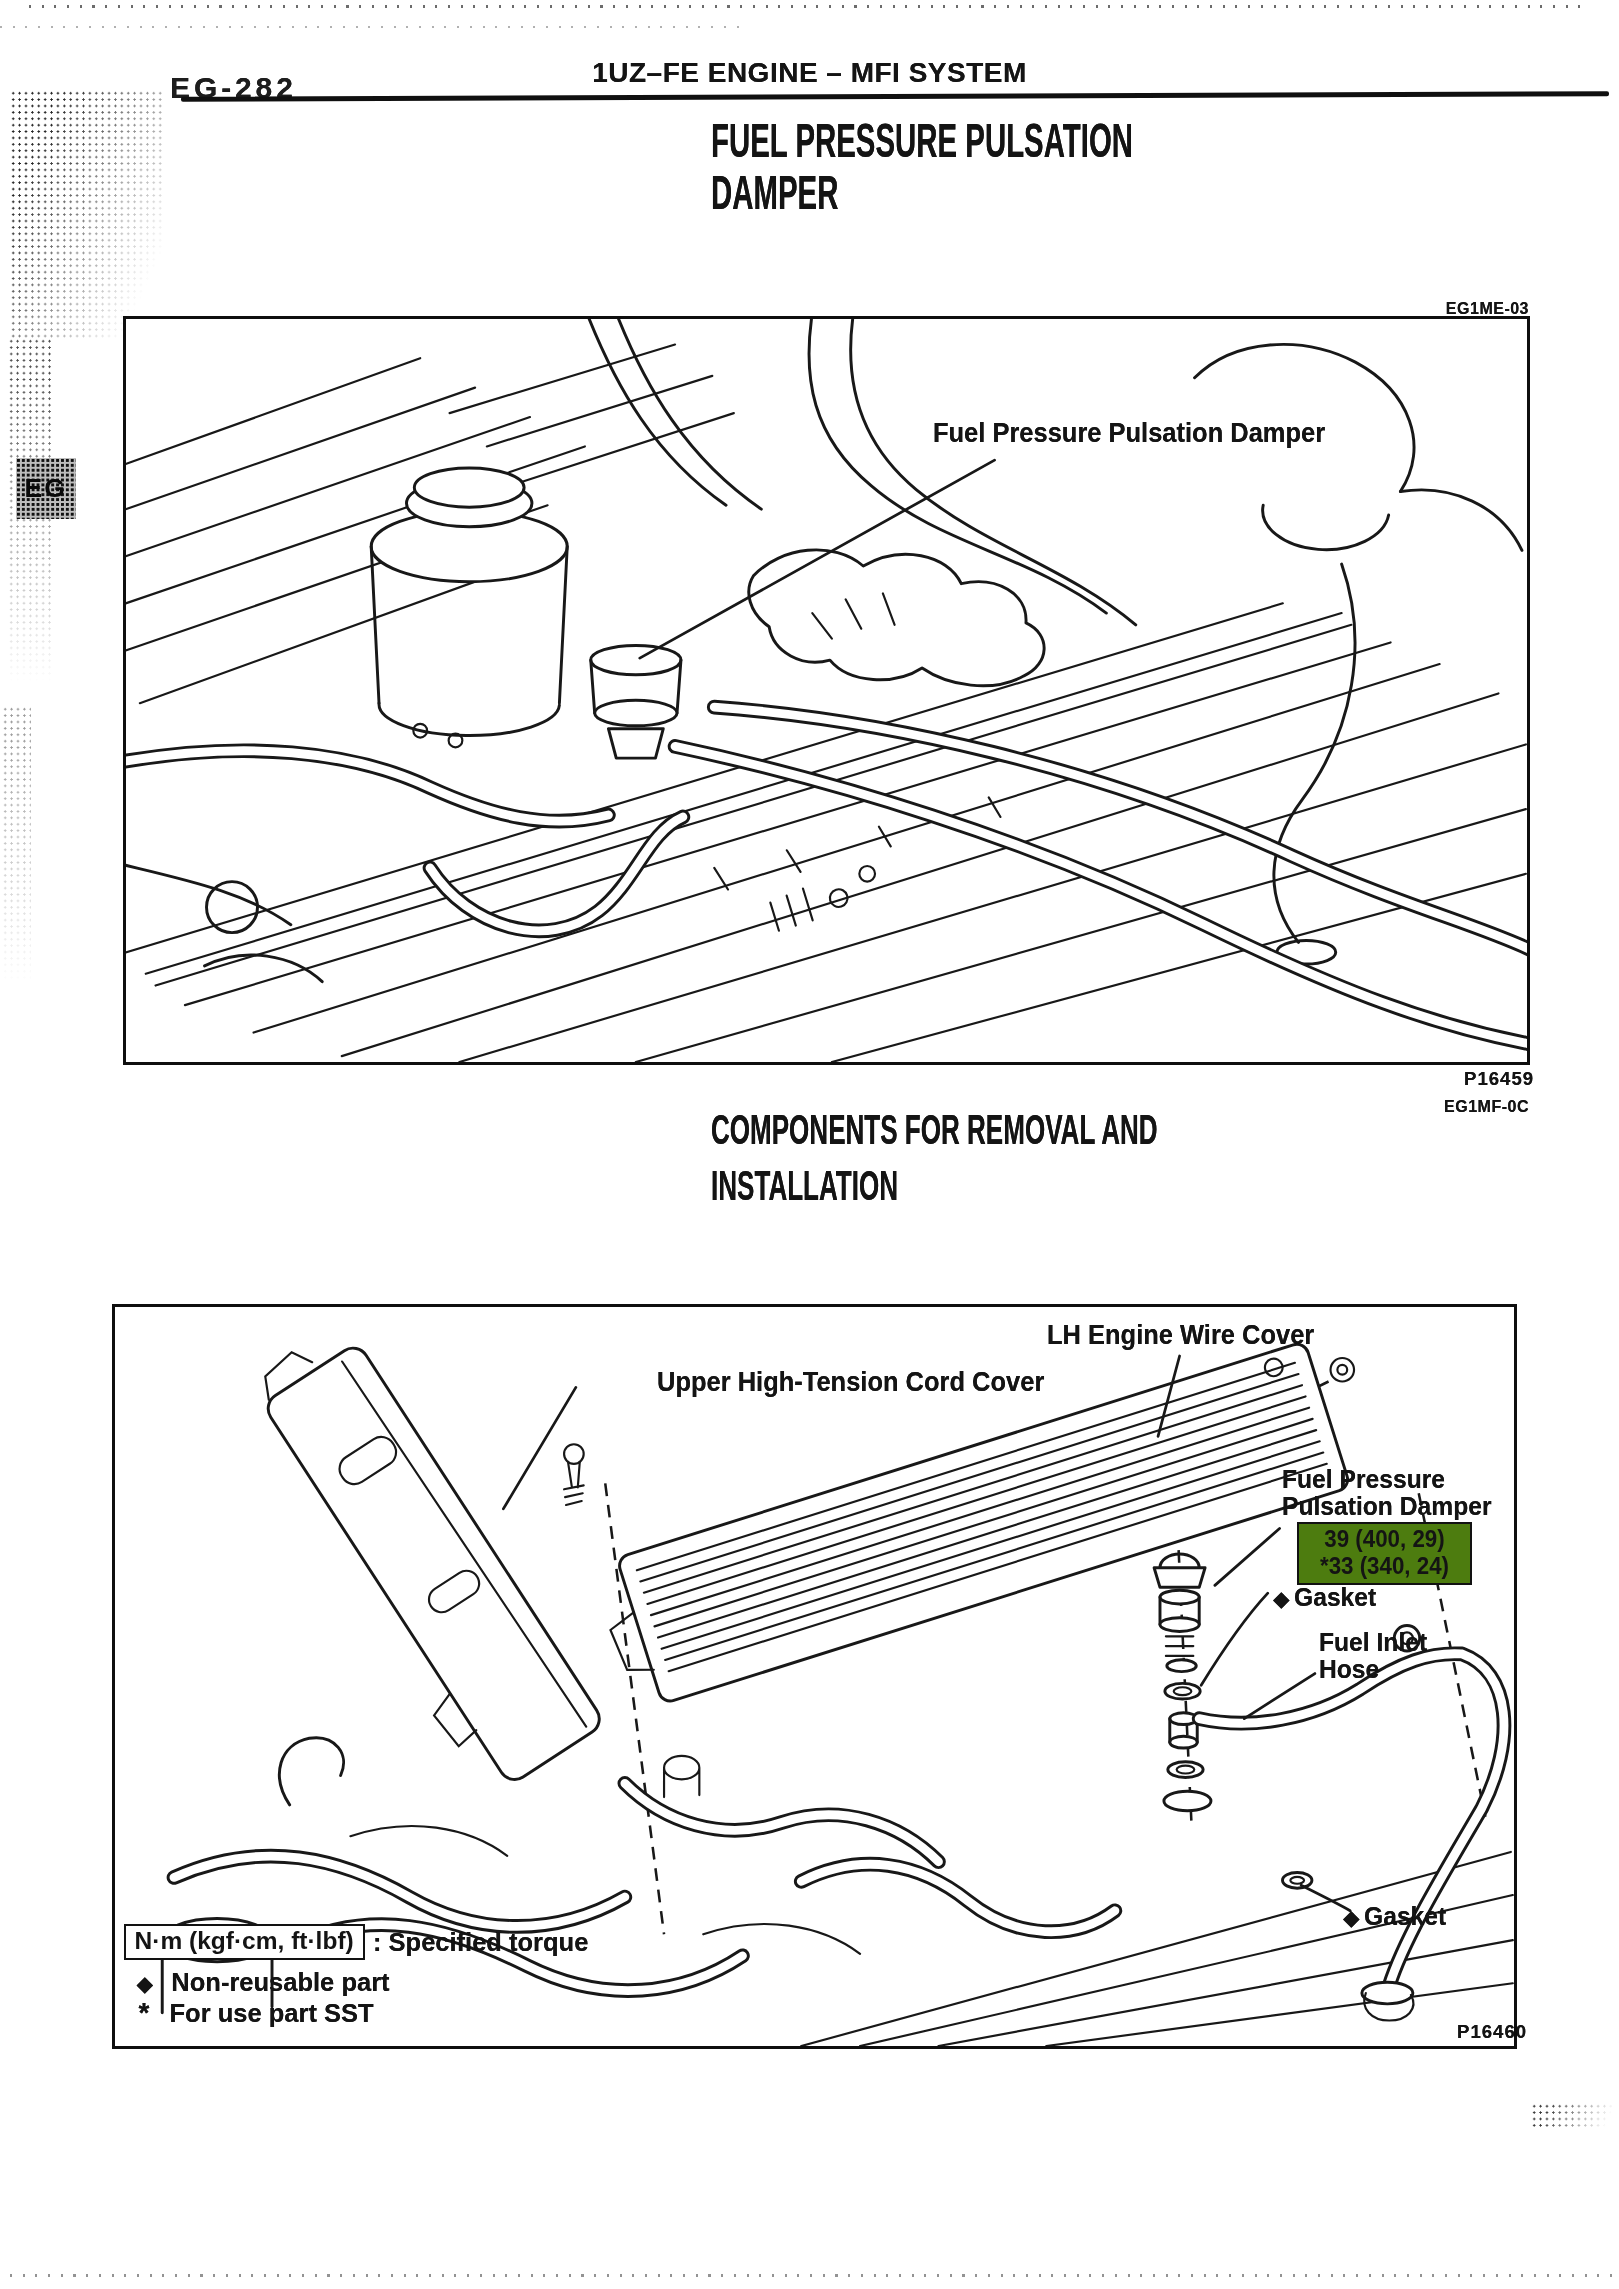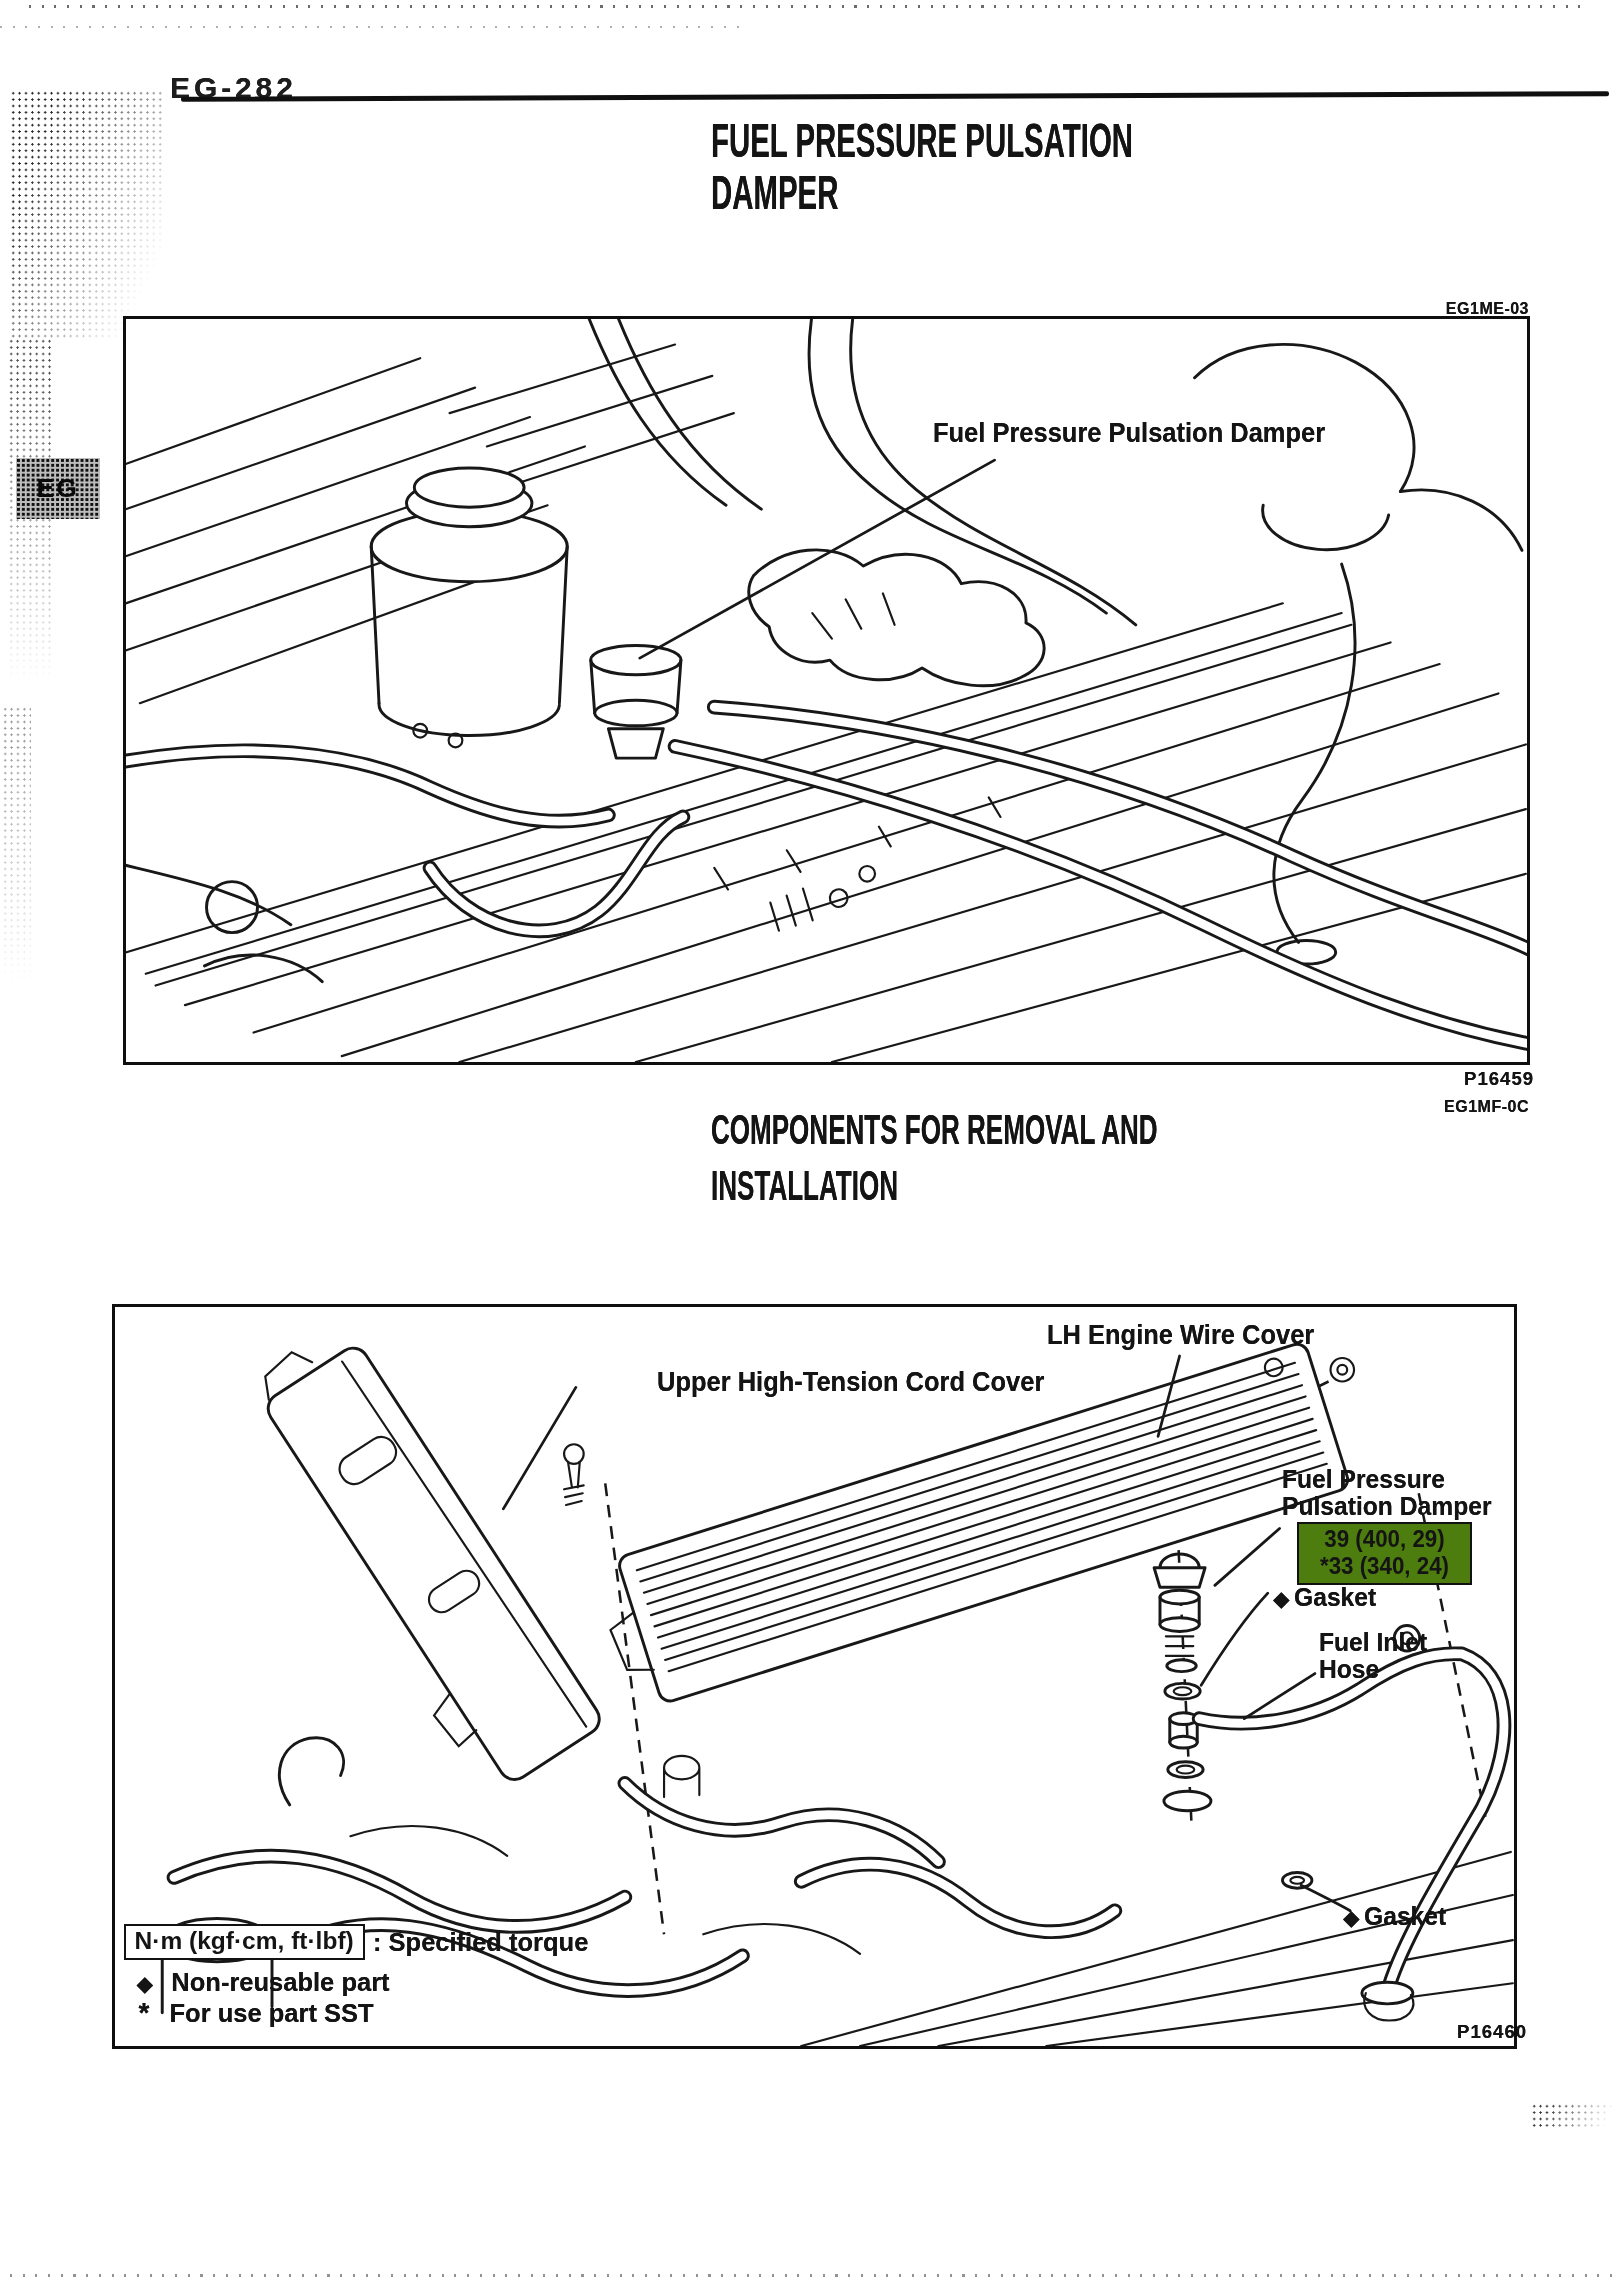--- a/index.html
+++ b/index.html
@@ -52,25 +52,26 @@
 <div class="page">
 
   <div class="abs dotrow" style="left:29px;top:4.9px;width:1558px;"></div>
   <div class="abs dotrow light" style="left:0;top:25.5px;width:745px;"></div>
   <div class="abs halftone fadeBR" style="left:9.8px;top:90px;width:152px;height:250px;"></div>
   <div class="abs halftone fadeD" style="left:7.8px;top:338px;width:43px;height:363px;opacity:.8;"></div>
   <div class="abs halftone fadeD" style="left:2px;top:706px;width:29px;height:294px;opacity:.45;"></div>
   <div class="abs halftone fadeBR" style="left:1531px;top:2103px;width:88px;height:27.4px;opacity:.9;"></div>
   <div class="abs dotrow" style="left:9.8px;top:2274px;width:1603px;opacity:.55;"></div>
 
-  <div class="abs eg-tab" style="left:15.7px;top:458px;width:84px;height:61px;">
+  <div class="abs eg-tab" style="left:15.7px;top:458px;width:60px;height:61px;">
     <span>EG</span>
   </div>
 
   <div class="abs pagenum ink" style="left:170px;top:47px;margin-top:24px;">EG-282</div>
+  <div class="abs htitle ink" style="left:0;right:0;top:57px;">1UZ–FE ENGINE  –  MFI SYSTEM</div>
   <div class="abs hrule" style="left:181px;top:94px;width:1428px;height:4.9px;"></div>
 
   <div class="abs bighead ink" style="left:711px;top:114px;">
     <div>FUEL PRESSURE PULSATION</div>
     <div>DAMPER</div>
   </div>
   <div class="abs code ink" style="left:1431px;top:300px;width:98px;">EG1ME-03</div>
 
   <div class="abs figbox" style="left:123px;top:316px;width:1401px;height:743px;">
     <svg class="abs" style="left:0;top:0;" width="1401" height="743" viewBox="0 0 1429 758">

